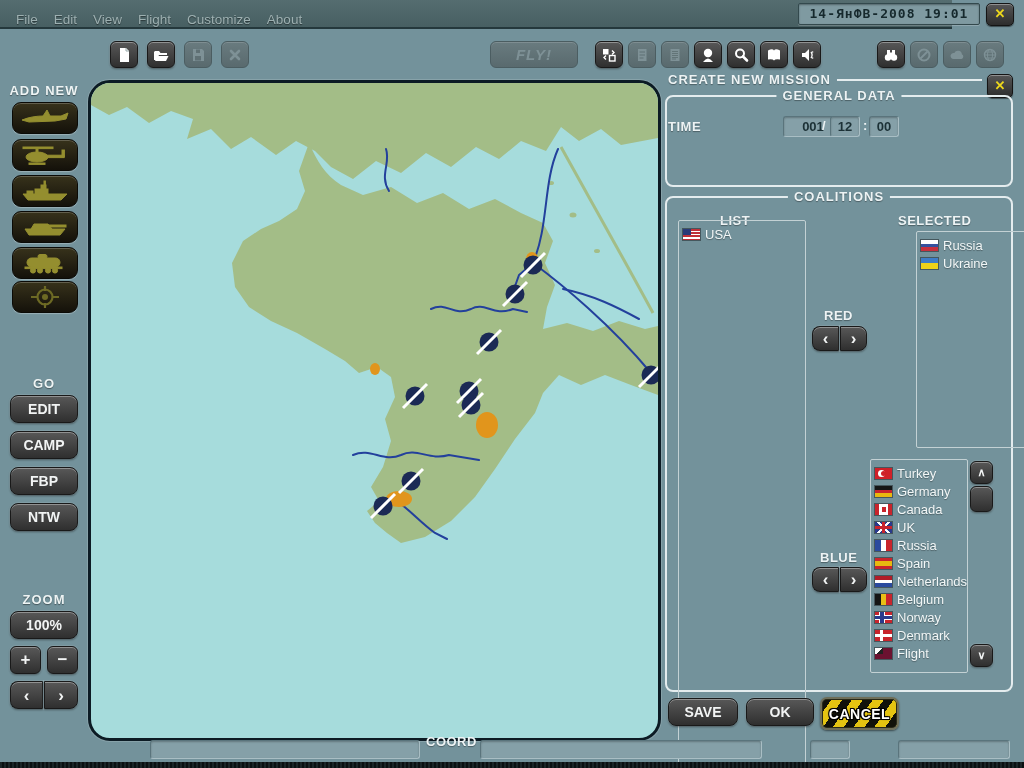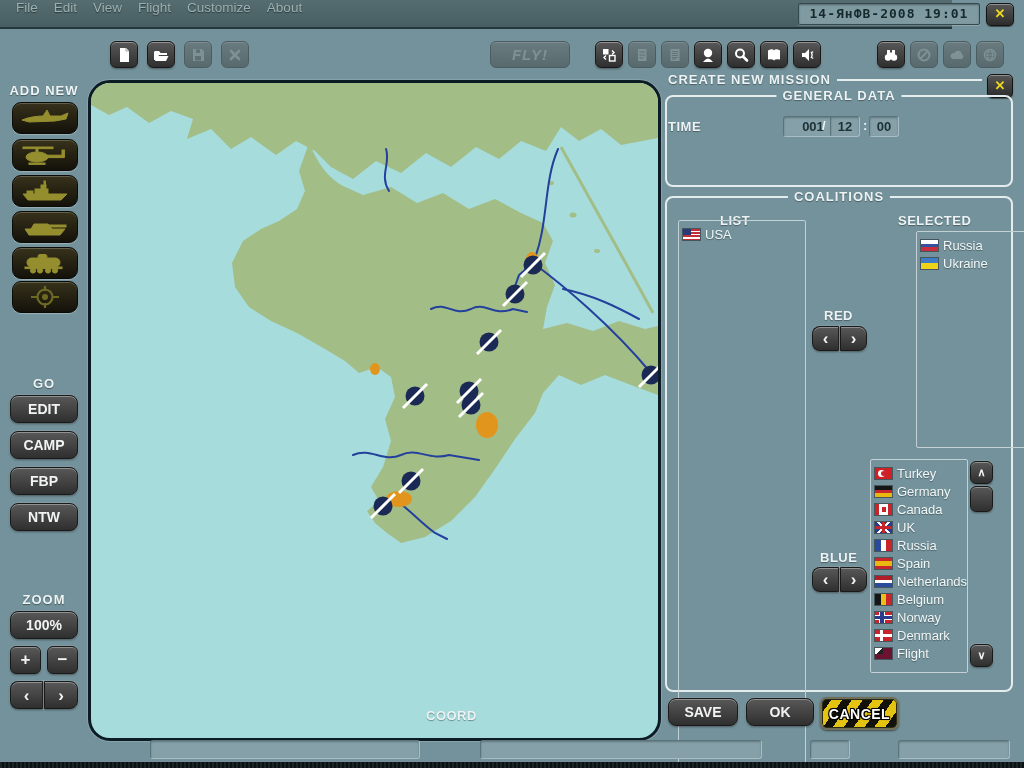--- a/index.html
+++ b/index.html
@@ -4,21 +4,21 @@
 <style>
   html,body{margin:0;padding:0}
   body{width:1024px;height:768px;position:relative;overflow:hidden;
        background:#73929b;font-family:"Liberation Sans",sans-serif;
        -webkit-font-smoothing:antialiased}
   .abs{position:absolute}
 
   
   #menubar{position:absolute;left:0;top:0;width:952px;height:27px;
            background:linear-gradient(180deg,#556d70,#475f62);
-           border-bottom:2px solid #24383c;display:flex;align-items:flex-start}
+           border-bottom:2px solid #24383c;display:flex;align-items:flex-end}
   .menu-item{font-size:13.5px;color:#9db0b1;margin-left:16px;
              text-shadow:0 1px 1px rgba(0,0,0,.45);cursor:default}
   #datetime{position:absolute;left:798px;top:3px;width:180px;height:20px;
             background:#7f9aa1;border:1px solid #33494d;border-radius:2px;
             box-shadow:inset 0 1px 2px rgba(0,0,0,.35),0 1px 0 rgba(255,255,255,.2);
             font-family:"DejaVu Sans Mono",monospace;font-size:13px;font-weight:bold;
             color:#16292d;text-align:center;line-height:20px;letter-spacing:1px}
   .xbtn{background:linear-gradient(180deg,#565656,#2d2d2d);border:1px solid #141414;
         border-radius:5px;color:#ecd71c;font-weight:bold;text-align:center;
         box-shadow:inset 0 1px 0 rgba(255,255,255,.35),0 1px 1px rgba(0,0,0,.5);
@@ -29,21 +29,21 @@
   .btn{background:linear-gradient(180deg,#585858,#2f2f2f);border:1px solid #191919;
        border-radius:6px;color:#f2f4f4;
        box-shadow:inset 0 1px 0 rgba(255,255,255,.35),0 1px 2px rgba(0,0,0,.45),0 0 0 1px rgba(255,255,255,.12);
        display:flex;align-items:center;justify-content:center;cursor:pointer;box-sizing:border-box}
   .btn.disabled{background:linear-gradient(180deg,#697b7f,#596a6e);border-color:#4b5d61;
        color:#7e9196;box-shadow:inset 0 1px 0 rgba(255,255,255,.15);cursor:default}
   .btn svg{display:block}
 
   
   .tbtn{width:28px;height:27px;top:41px}
-  #fly-btn{left:490px;top:41px;width:80px;height:27px;font-style:italic;
+  #fly-btn{left:490px;top:41px;width:88px;height:27px;font-style:italic;
            font-weight:bold;font-size:15px;letter-spacing:1px}
 
   
   .side-label{position:absolute;width:88px;text-align:center;font-size:13px;font-weight:bold;
               color:#eef4f4;letter-spacing:1px;text-shadow:0 1px 1px rgba(0,0,0,.4)}
   .ubtn{position:absolute;left:12px;width:64px;height:30px;border-radius:9px;
         background:linear-gradient(180deg,#37321b,#14110a);border:1px solid #0a0a06;
         box-shadow:inset 0 1px 0 rgba(255,255,255,.22),0 1px 1px rgba(255,255,255,.28);
         display:flex;align-items:center;justify-content:center;cursor:pointer}
   .ubtn svg{fill:#948e2f;stroke:#948e2f}
@@ -475,18 +475,18 @@
 
 <div class="abs btn scrollbtn" style="left:970px;top:461px">∧</div>
 <div class="abs btn scrollbtn" style="left:970px;top:486px;height:26px"></div>
 <div class="abs btn scrollbtn" style="left:970px;top:644px">∨</div>
 
 <div class="abs btn" style="left:668px;top:698px;width:70px;height:28px;font-size:14px;font-weight:bold;border-radius:8px">SAVE</div>
 <div class="abs btn" style="left:746px;top:698px;width:68px;height:28px;font-size:14px;font-weight:bold;border-radius:8px">OK</div>
 <div id="cancel-btn" class="abs">CANCEL</div>
 
 <div class="field" style="left:150px;top:740px;width:270px;height:19px;line-height:18px;text-align:left;padding-left:4px"></div>
-<div class="lab" style="left:426px;top:708px">COORD</div>
+<div class="lab" style="left:426px;top:734px">COORD</div>
 <div class="field" style="left:480px;top:740px;width:282px;height:19px;line-height:18px;text-align:left;padding-left:4px"></div>
 <div class="field" style="left:810px;top:740px;width:40px;height:19px;line-height:18px"></div>
 <div class="field" style="left:898px;top:740px;width:112px;height:19px;line-height:18px"></div>
 
 <div id="bottom-strip"></div>
 
 </body></html>

